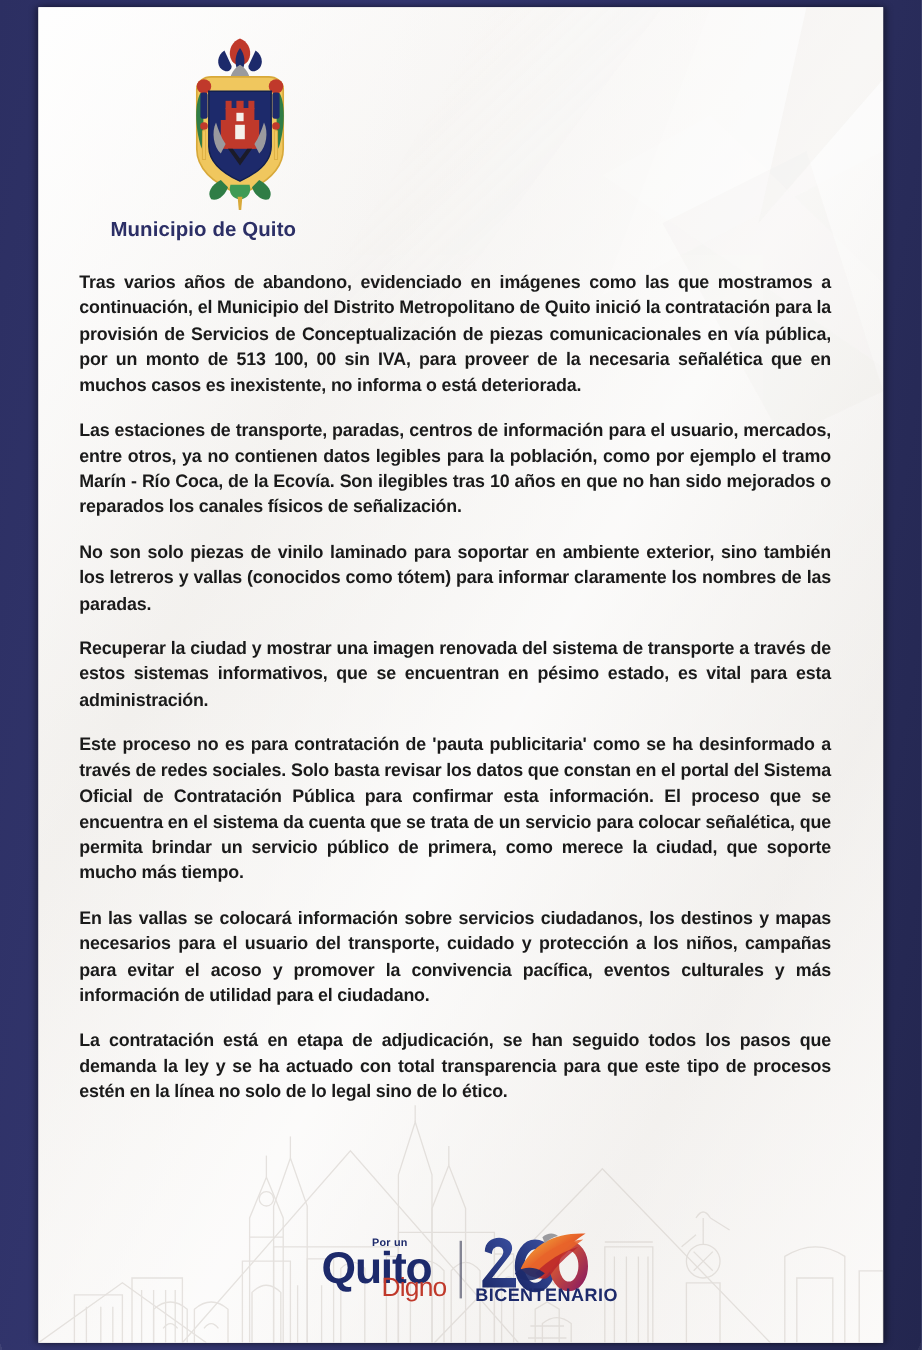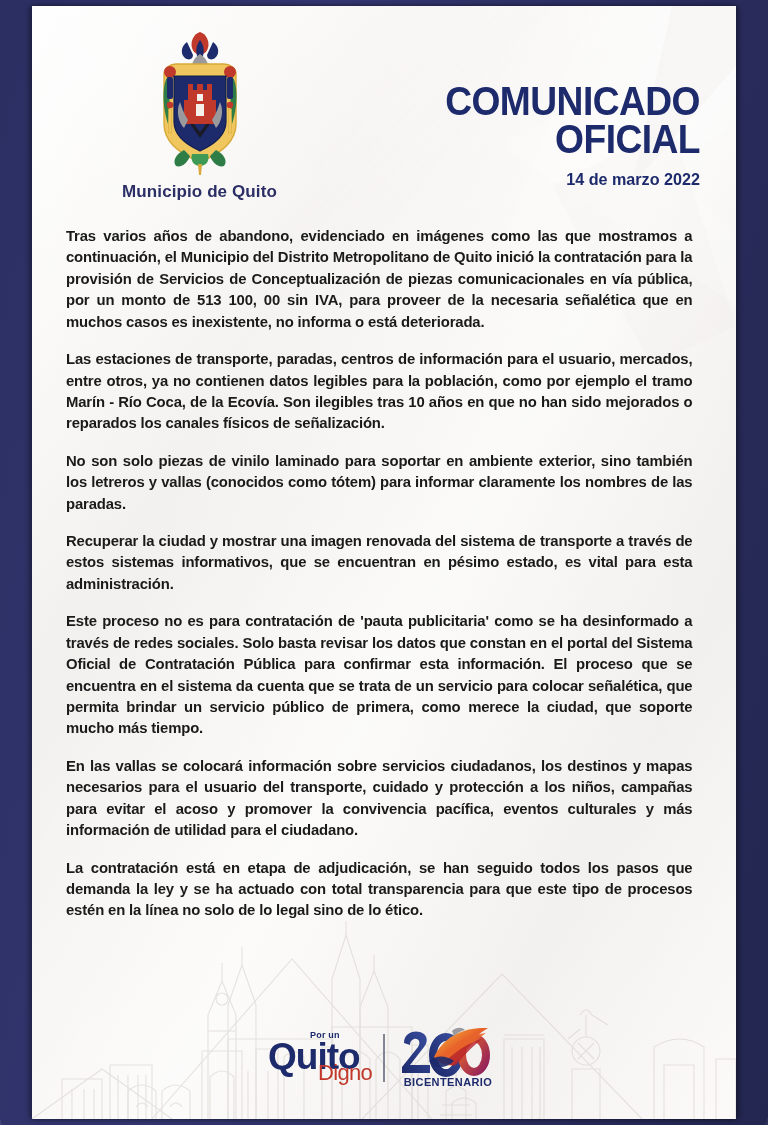--- a/index.html
+++ b/index.html
@@ -42,21 +42,21 @@
   }
   .streaks{ position:absolute; inset:0; opacity:.55; pointer-events:none; }
 
   .content{ position:absolute; inset:0; }
 
   
   .header{
     position:absolute; left:0; top:0; width:704px; height:222px;
   }
   .crest-block{
-    position:absolute; left:60px; top:22px; width:215px; text-align:center;
+    position:absolute; left:60px; top:22px; width:215px; text-align:left;
   }
   .crest-svg{ display:block; margin:0 auto; }
   .muni-label{
     margin-top:6px;
     font-size:17px; font-weight:bold; letter-spacing:.1px;
     color:#2c2f66;
     font-family:"Liberation Sans", sans-serif;
   }
   .headline-block{
     position:absolute; right:36px; top:76px; text-align:right;
@@ -119,21 +119,21 @@
     font-size:22px; font-weight:normal; color:#c0392b;
     letter-spacing:-.7px; line-height:1;
   }
   .divider-bar{
     width:2px; height:48px; background:#5d5f74; opacity:.75;
     margin:0 11px;
   }
   .bicentenario{ position:relative; width:104px; height:62px; }
   .bic-label{
     position:absolute; left:0; bottom:1px; width:104px; text-align:center;
-    font-size:11px; font-weight:bold; color:#1d2a6b; letter-spacing:.4px;
+    font-size:15px; font-weight:bold; color:#1d2a6b; letter-spacing:.4px;
   }
 </style>
 </head>
 <body>
 
 <div id="page">
   <div class="sheet">
     <div class="sheet-bg"></div>
 
     <svg class="streaks" viewBox="0 0 704 1113" preserveAspectRatio="none">
@@ -206,27 +206,20 @@
             <path d="M50 96 L60 110 L70 96 L66 96 L60 104 L54 96 Z" fill="#1b1b28"></path>
 
             <path d="M44 122 C36 126 32 133 36 138 C42 140 48 134 50 128 Z" fill="#2f7d46"></path>
             <path d="M76 122 C84 126 88 133 84 138 C78 140 72 134 70 128 Z" fill="#2f7d46"></path>
             <path d="M52 126 C50 133 54 138 60 138 C66 138 70 133 68 126 Z" fill="#3f9a55"></path>
             <path d="M58 136 L62 136 L61 147 L59 147 Z" fill="#d8a93a"></path>
           </svg>
           <div class="muni-label">Municipio de Quito</div>
         </div>
 
-        <div class="headline-block">
-          <div class="headline">
-            <span class="l1">COMUNICADO</span>
-            <span class="l2">OFICIAL</span>
-          </div>
-          <div class="headline-date">14 de marzo 2022</div>
-        </div>
       </div>
 
       <div class="body-copy">
         <p>Tras varios años de abandono, evidenciado en imágenes como las que mostramos a continuación, el Municipio del Distrito Metropolitano de Quito inició la contratación para la provisión de Servicios de Conceptualización  de piezas comunicacionales en vía pública, por un monto de 513 100, 00 sin IVA, para proveer de la necesaria señalética que en muchos casos es inexistente, no informa o está deteriorada.</p>
         <p>Las estaciones de transporte, paradas, centros de información para el usuario, mercados, entre otros, ya no contienen datos legibles para la población, como por ejemplo el tramo Marín - Río Coca, de la Ecovía. Son ilegibles tras 10 años en que no han sido mejorados o reparados los canales físicos de señalización.</p>
         <p>No son solo piezas de vinilo laminado para soportar en ambiente exterior, sino también los letreros y vallas (conocidos como tótem) para informar claramente los nombres de las paradas.</p>
         <p>Recuperar la ciudad y mostrar una imagen renovada del sistema de transporte  a través de estos sistemas informativos, que se encuentran en pésimo estado, es vital para esta administración.</p>
         <p>Este proceso no es para contratación de 'pauta publicitaria' como  se ha desinformado a través de redes sociales. Solo basta revisar los datos que constan en el portal del Sistema Oficial de Contratación Pública para confirmar esta información. El proceso que se encuentra en el sistema da cuenta que se trata de un servicio para colocar señalética, que permita brindar un servicio público de primera, como merece la ciudad, que soporte mucho más tiempo.</p>
         <p>En las vallas se colocará información sobre servicios ciudadanos, los destinos y mapas necesarios para el usuario del transporte, cuidado y protección a los niños, campañas para evitar el acoso y promover la convivencia pacífica, eventos culturales y más información de utilidad para el ciudadano.</p>
         <p>La contratación está en etapa de adjudicación, se han seguido todos los pasos que demanda la ley y se ha actuado con total transparencia para que este tipo de procesos estén en la línea no solo de lo legal sino de lo ético.</p>

